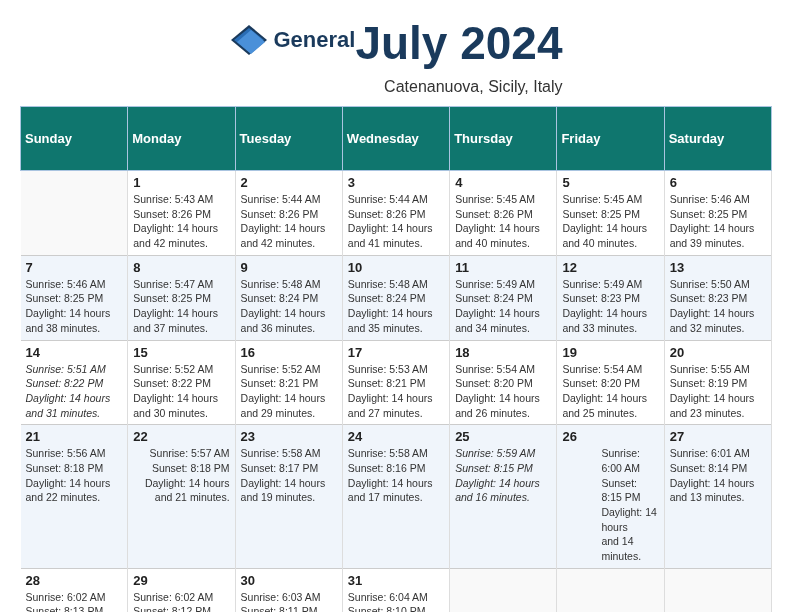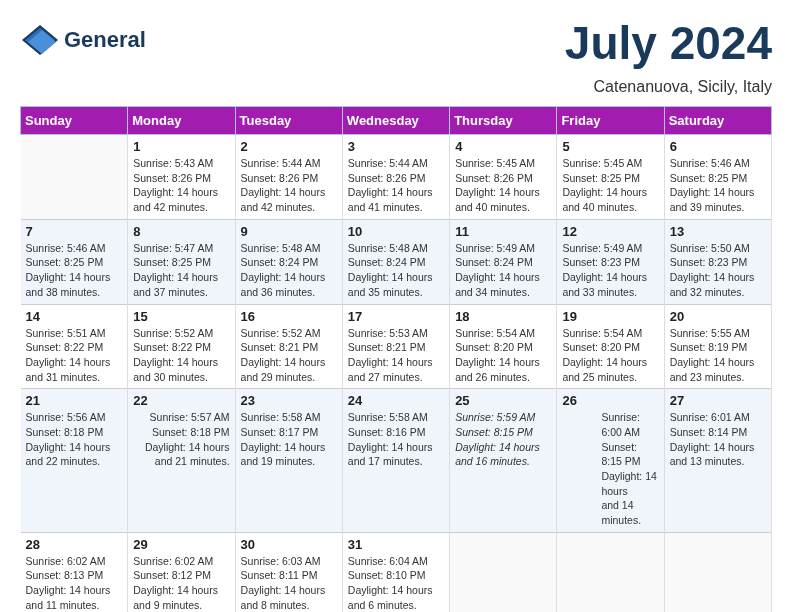--- a/index.html
+++ b/index.html
@@ -5,21 +5,21 @@
     * { box-sizing: border-box; margin: 0; padding: 0; }
     body {
       font-family: Arial, sans-serif;
       background: #fff;
       width: 792px;
       min-height: 612px;
       padding: 20px;
     }
     .header {
       display: flex;
-      justify-content: space-between;
+      justify-content: center;
       align-items: flex-start;
       margin-bottom: 10px;
     }
     .logo {
       display: flex;
       align-items: center;
     }
     .logo-text {
       font-size: 22px;
       font-weight: bold;
@@ -47,23 +47,23 @@
       font-size: 16px;
       color: #333;
       margin-top: 12px;
     }
     table {
       width: 100%;
       border-collapse: collapse;
       font-size: 11px;
     }
     thead tr th {
-      background-color: #a21caf;
+      background-color: #0f766e;
       color: #fff;
-      padding: 6px 4px;
+      padding: 24px 4px;
       text-align: left;
       font-size: 13px;
       font-weight: bold;
       border: 1px solid #aac4e0;
     }
     tbody tr {
       border-bottom: 1px solid #ccc;
     }
     tbody tr:nth-child(odd) {
       background-color: #fff;
@@ -219,21 +219,21 @@
           <div class="day-number">13</div>
           <div class="day-info" style="white-space: pre-line;">Sunrise: 5:50 AM
 Sunset: 8:23 PM
 Daylight: 14 hours
 and 32 minutes.</div>
         </td>
       </tr>
       <tr>
         <td>
           <div class="day-number">14</div>
-          <div class="day-info" style="white-space: pre-line;">Sunrise: 5:51 AM
+          <div class="day-info" style="white-space: pre-line; font-style: italic;">Sunrise: 5:51 AM
 Sunset: 8:22 PM
 Daylight: 14 hours
 and 31 minutes.</div>
         </td>
         <td>
           <div class="day-number">15</div>
           <div class="day-info" style="white-space: pre-line;">Sunrise: 5:52 AM
 Sunset: 8:22 PM
 Daylight: 14 hours
 and 30 minutes.</div>

